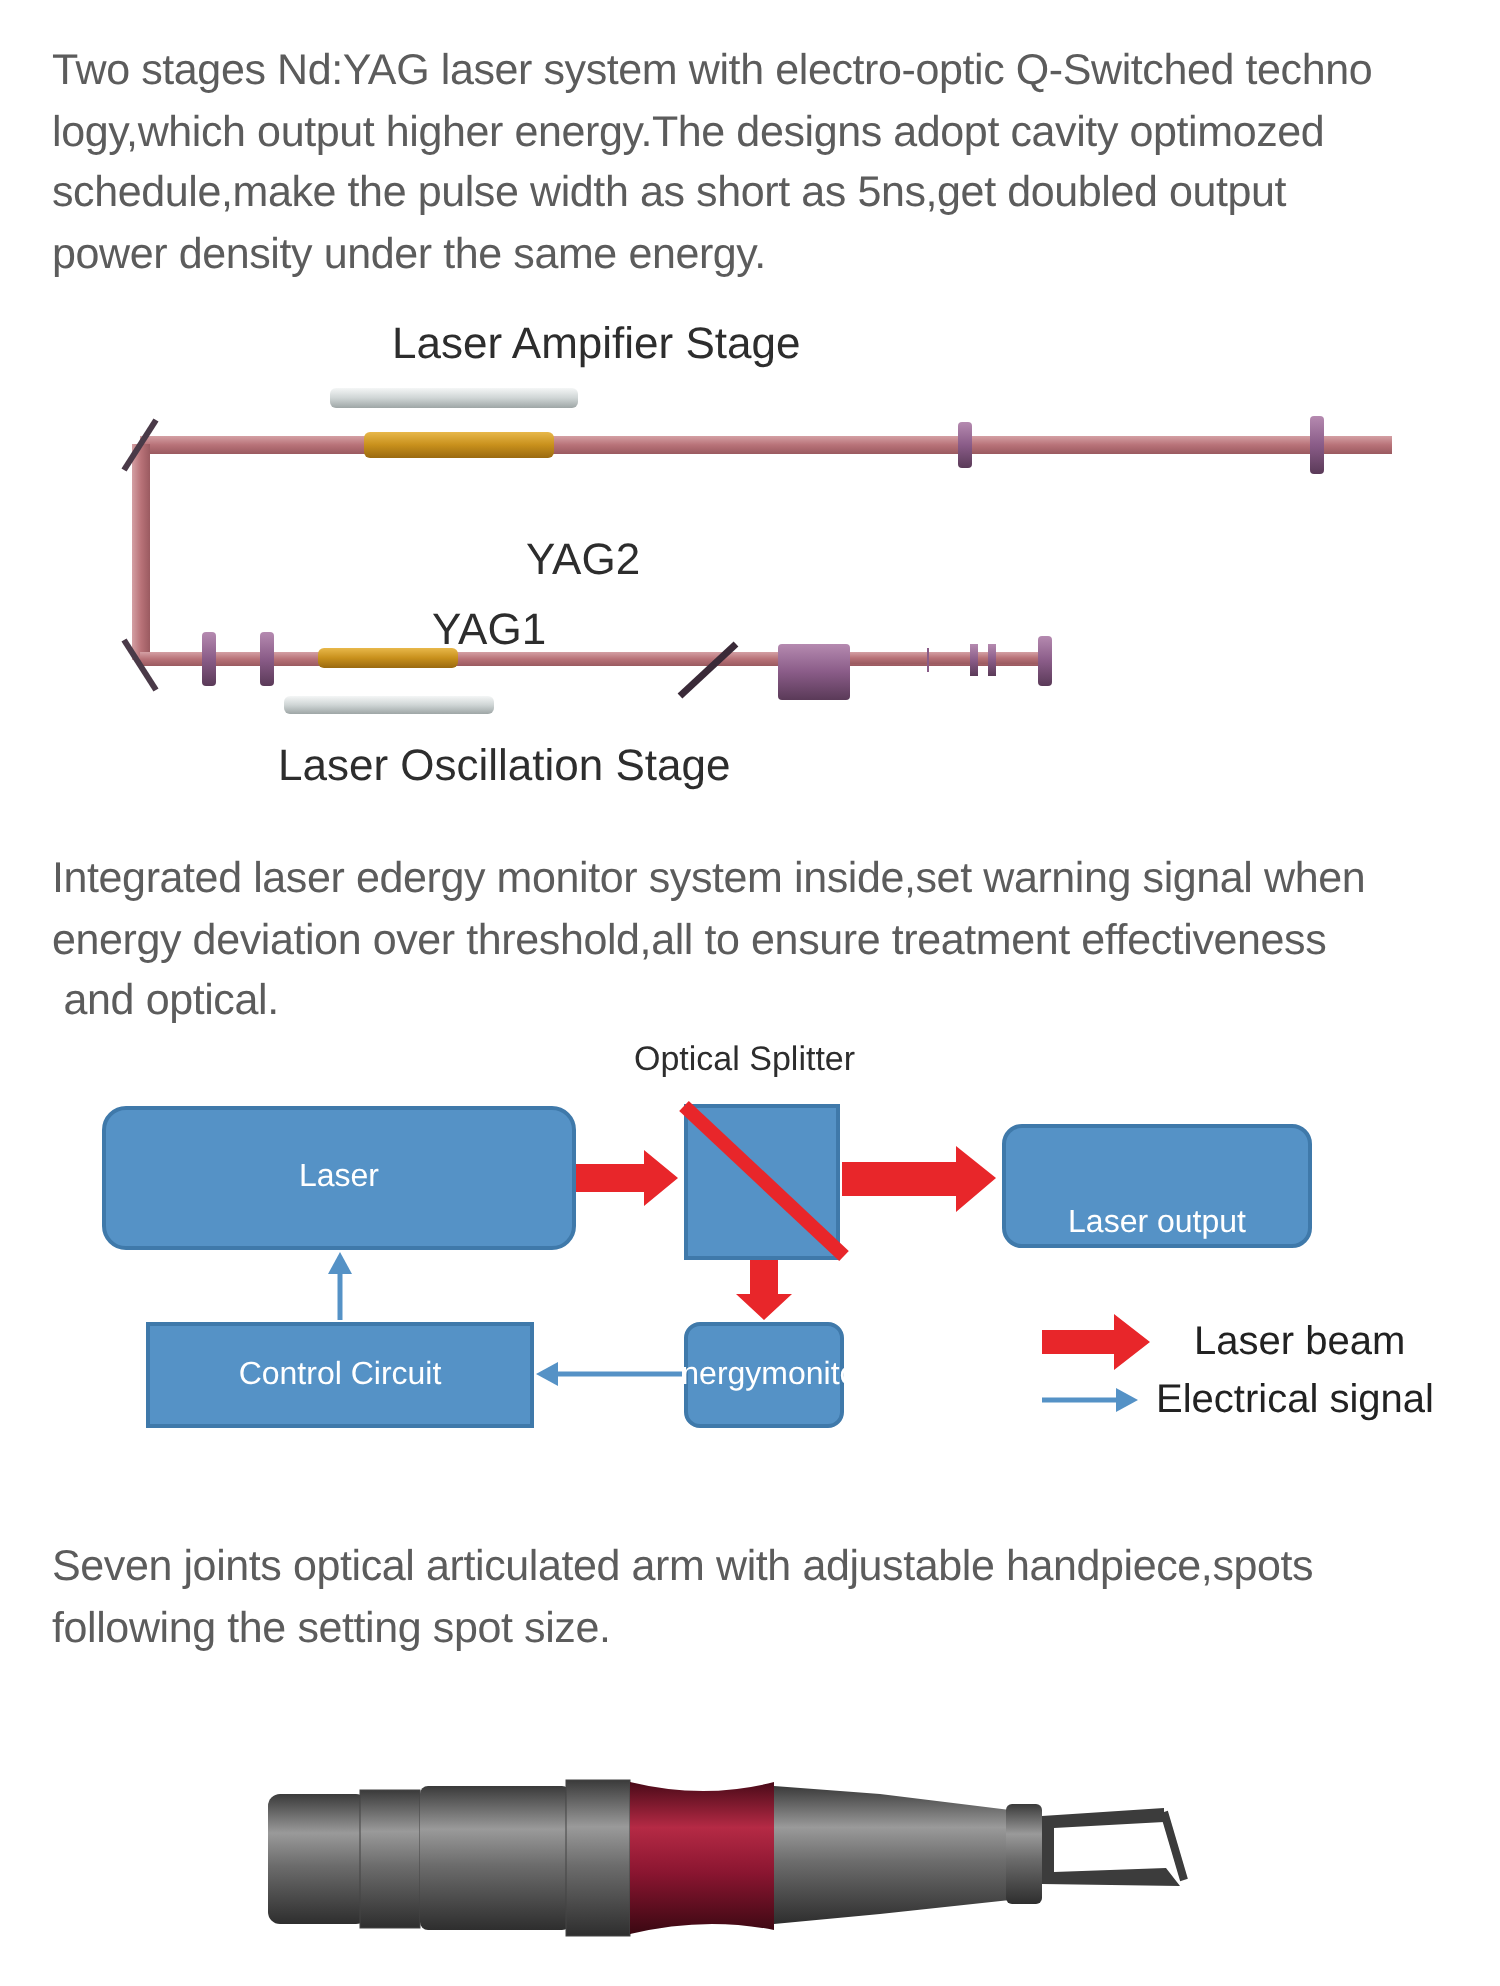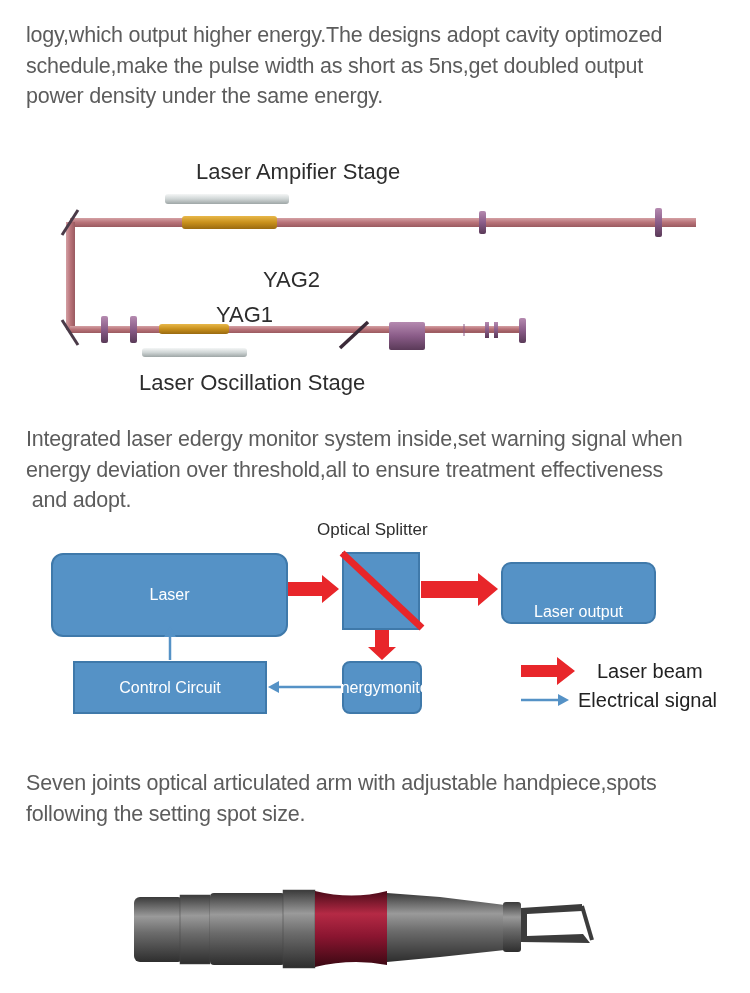--- a/index.html
+++ b/index.html
@@ -17,20 +17,21 @@
 
   .box { position: absolute; background: #5592c6; border: 2px solid #3f79aa; color: #fff;
          display: flex; align-items: center; justify-content: center; font-size: 16px;
          box-sizing: border-box; text-align: center; line-height: 20px; }
   .legend-text { position: absolute; font-size: 20px; color: #222; white-space: nowrap; }
 </style>
 </head>
 <body>
 
 <p class="para" id="p1">
+  <span>Two stages Nd:YAG laser system with electro-optic Q-Switched techno</span>
   <span>logy,which output higher energy.The designs adopt cavity optimozed</span>
   <span>schedule,make the pulse width as short as 5ns,get doubled output</span>
   <span>power density under the same energy.</span>
 </p>
 
 <div>
   <svg width="750" height="993">
     <defs>
       <linearGradient id="beamG" x1="0" y1="0" x2="0" y2="1">
         <stop offset="0" stop-color="#d4a0a4"></stop>
@@ -90,27 +91,27 @@
 
   <div class="lbl" style="left:196px; top:159px;">Laser Ampifier Stage</div>
   <div class="lbl" style="left:263px; top:232px;margin-top:35px;">YAG2</div>
   <div class="lbl" style="left:216px; top:302px;">YAG1</div>
   <div class="lbl" style="left:139px; top:370px;">Laser Oscillation Stage</div>
 </div>
 
 <p class="para" id="p2">
   <span>Integrated laser edergy monitor system inside,set warning signal when</span>
   <span>energy deviation over threshold,all to ensure treatment  effectiveness</span>
-  <span style="white-space:pre;"> and adopt.</span>
+  <span style="white-space:pre;"> and optical.</span>
 </p>
 
 <div>
   <div class="lbl" style="left:317px; top:520px; font-size:17px;">Optical Splitter</div>
 
-  <div class="box" style="left:51px; top:553px; width:237px; height:84px; border-radius:12px;">
+  <div class="box" style="left:51px; top:553px; width:237px; height:72px; border-radius:12px;">
     <span>Laser</span>
   </div>
 
   <div class="box" style="left:342px; top:552px; width:78px; height:78px; border-radius:0;"></div>
 
   <div class="box" style="left:501px; top:562px; width:155px; height:62px; border-radius:10px;align-items:flex-end;">
     <span>Laser output</span>
   </div>
 
   <div class="box" style="left:73px; top:661px; width:194px; height:53px; border-radius:0;">

